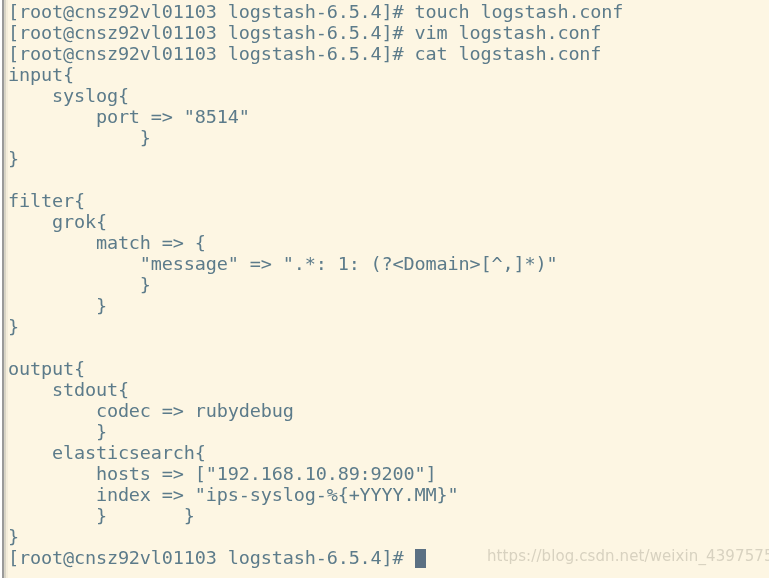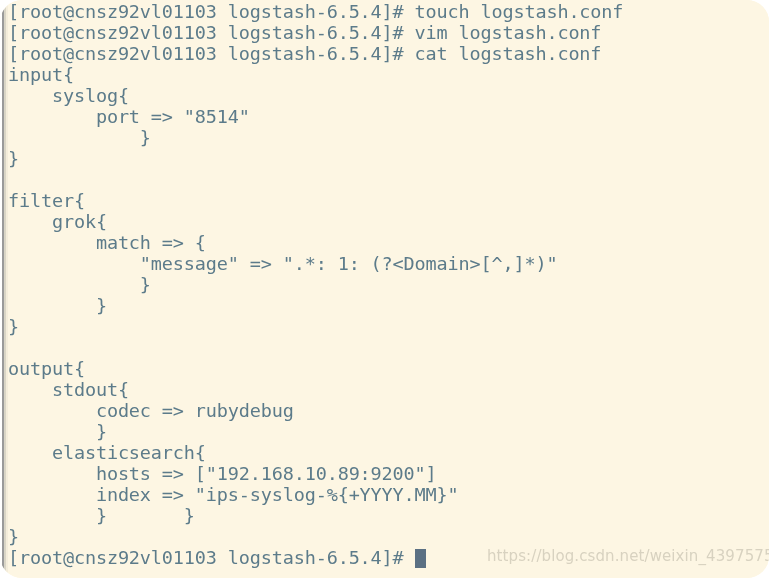--- a/index.html
+++ b/index.html
@@ -8,21 +8,20 @@
     padding: 0;
     background: #ffffff;
   }
   #terminal-window {
     position: relative;
     width: 769px;
     height: 578px;
     overflow: hidden;
     background: #fdf6e3;
     font-family: "DejaVu Sans Mono", "Liberation Mono", monospace;
-    border-radius: 22px;
   }
   
   #left-chrome {
     position: absolute;
     left: 0;
     top: 0;
     width: 8px;
     height: 578px;
     z-index: 5;
   }

